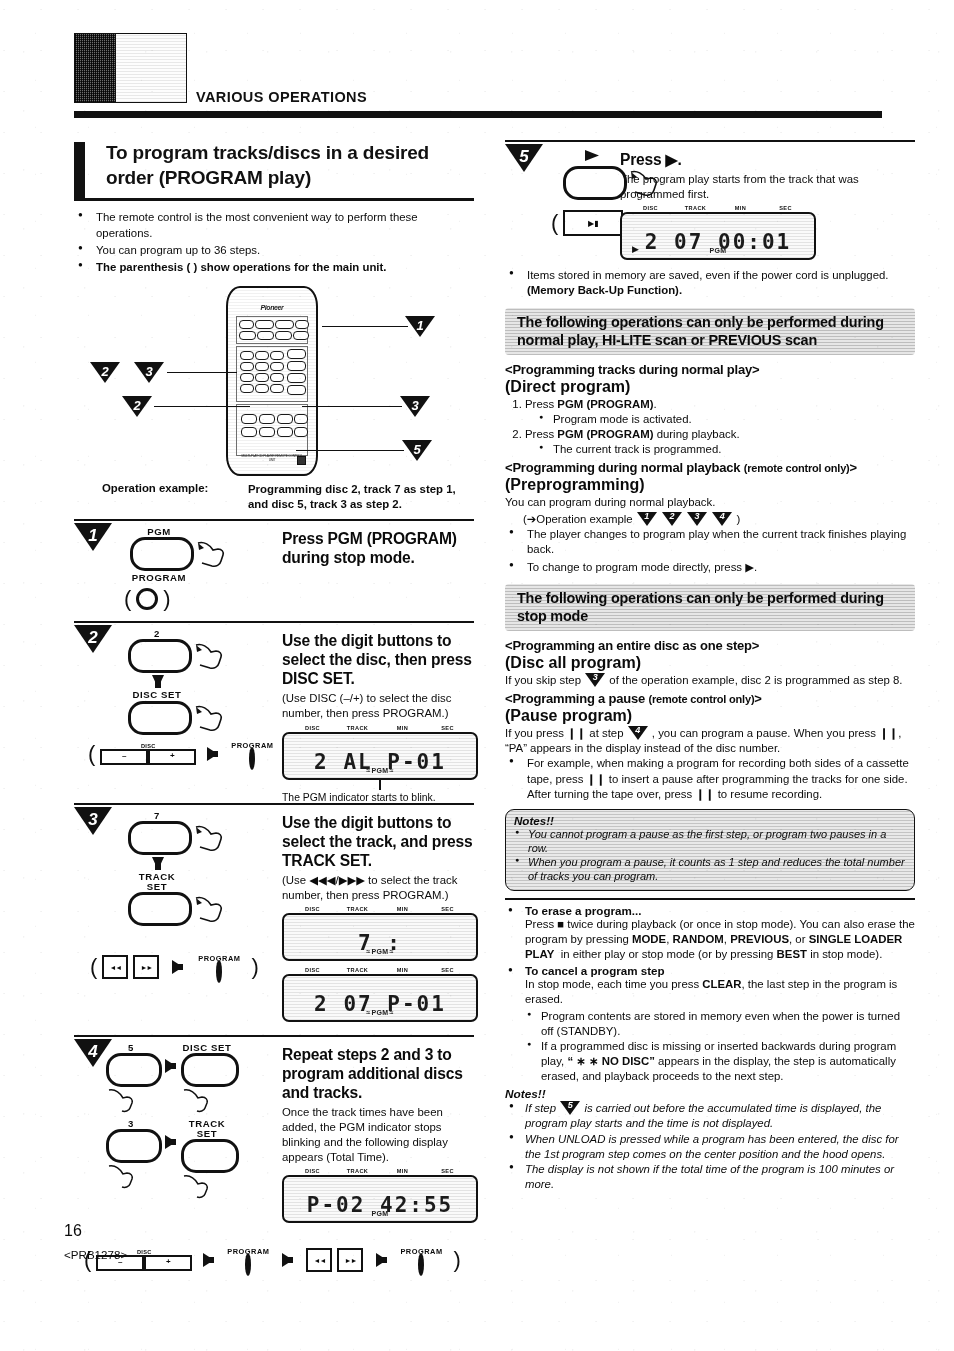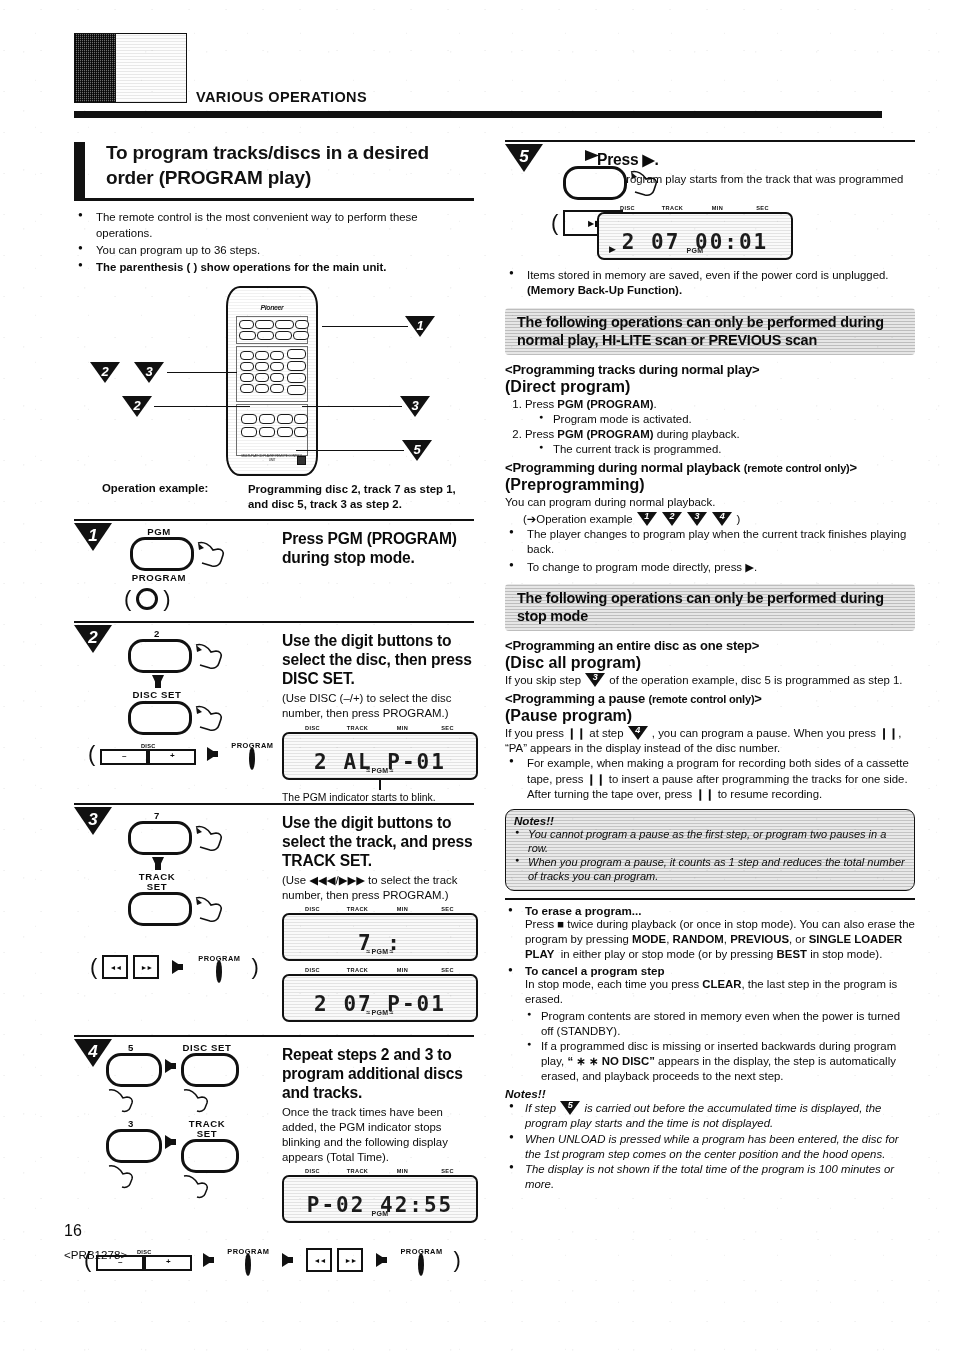--- a/index.html
+++ b/index.html
@@ -987,21 +987,21 @@
               <path d="M4 6 L10 11 L5 13 Z" fill="#111"></path>
             </svg>
           </div>
         </div>
         <div class="unit-row" style="margin-left:24px;margin-top:10px;">
           <span class="paren">(</span>
           <div class="play-btn">▶▮</div>
           <span class="paren">)</span>
         </div>
       </div>
-      <div class="step-txt" style="margin-left:92px;">
+      <div class="step-txt" style="margin-left:115px;">
         <div class="step-head">Press ▶.</div>
         <div class="step-sub">The program play starts from the track that was programmed first.</div>
         <div class="lcd">
           <div class="lcd-ticks">
             <span>DISC</span>
             <span>TRACK</span>
             <span>MIN</span>
             <span>SEC</span>
           </div>
           <div class="lcd-box">
@@ -1055,21 +1055,21 @@
       <li>To change to program mode directly, press ▶.</li>
     </ul>
 
     <div class="gray-banner">The following operations can only be performed during stop mode</div>
 
     <div class="sub-head">&lt;Programming an entire disc as one step&gt;</div>
     <div class="sub-head2">(Disc all program)</div>
     <div class="body-p">
       <span>If you skip step</span>
       <span class="inline-tri"><i></i><b>3</b></span>
-      <span>of the operation example, disc 5 is programmed as step 1.</span>
+      <span>of the operation example, disc 2 is programmed as step 8.</span>
     </div>
 
     <div class="sub-head"><span>&lt;Programming a pause </span><span class="small">(remote control only)</span><span>&gt;</span></div>
     <div class="sub-head2">(Pause program)</div>
     <div class="body-p">
       <span>If you press ❙❙ at step</span>
       <span class="inline-tri"><i></i><b>4</b></span>
       <span>, you can program a pause. When you press ❙❙, “PA” appears in the display instead of the disc number.</span>
     </div>
     <ul class="bul">

